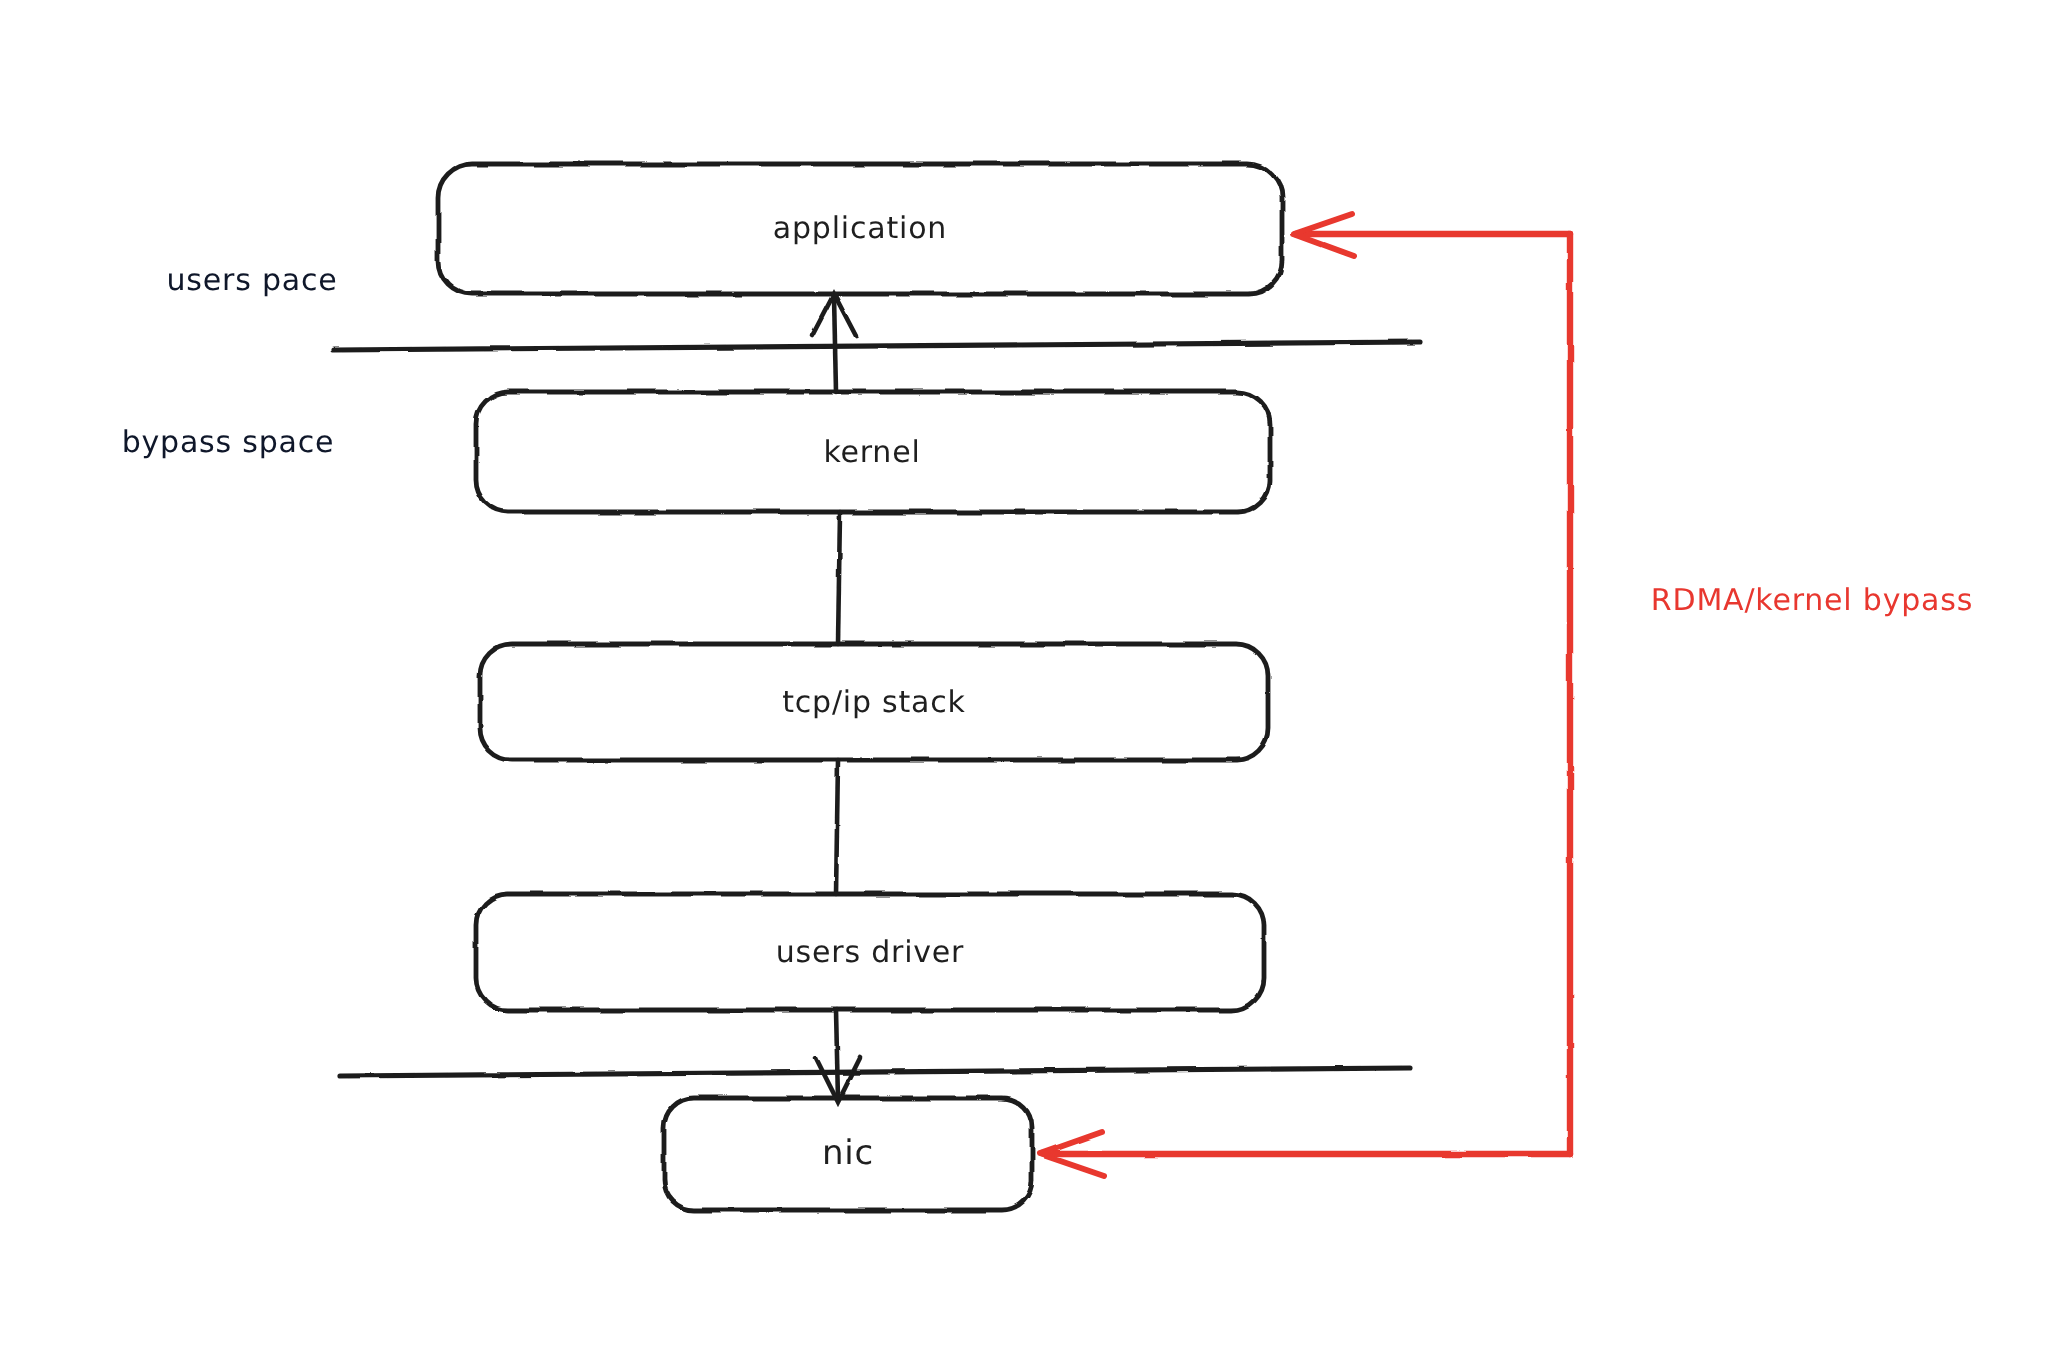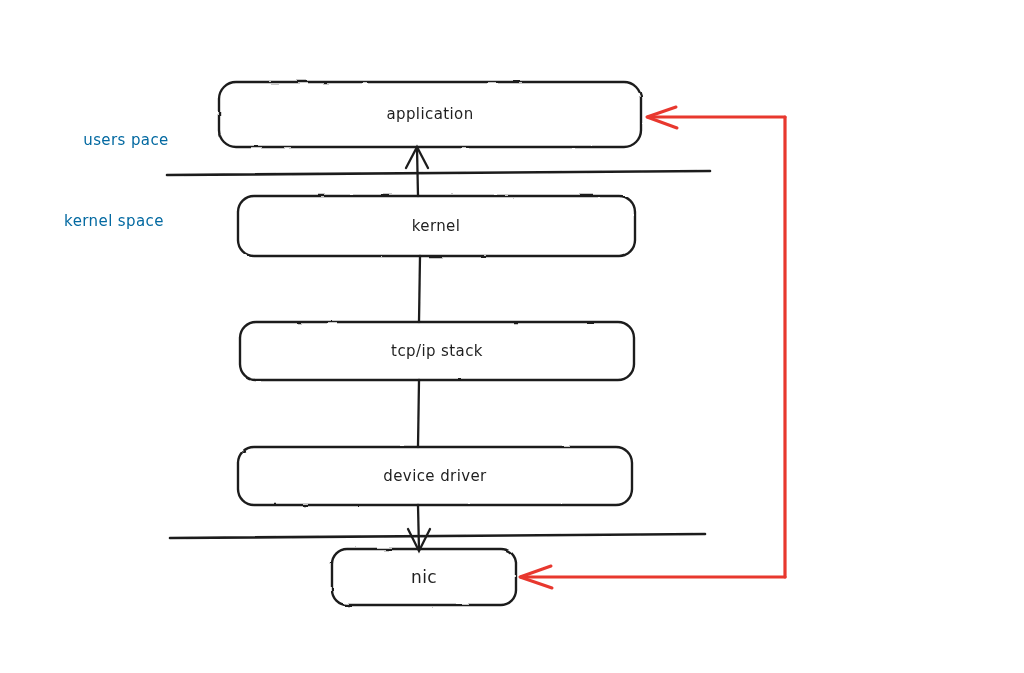--- a/index.html
+++ b/index.html
@@ -31,21 +31,21 @@
     color: #1f1f1f;
     font-family: "DejaVu Sans", sans-serif;
     font-size: 15px;
     letter-spacing: 0.4px;
     white-space: nowrap;
     transform: translate(-50%, -50%);
     pointer-events: none;
   }
   .side-label {
     position: absolute;
-    color: #0369a1;
+    color: #0f172a;
     font-family: "DejaVu Sans", sans-serif;
     font-size: 15px;
     letter-spacing: 0.4px;
     white-space: nowrap;
     transform: translate(-50%, -50%);
   }
   .annotation-label {
     position: absolute;
     font-family: "DejaVu Sans", sans-serif;
     font-size: 15px;
@@ -111,20 +111,21 @@
     </g>
     <g filter="url(#roughen-red)" stroke="#e8372f" stroke-width="3.0" fill="none" stroke-linecap="round" stroke-linejoin="round">
       <path d="M 676 107 L 647 117 L 677 128"></path>
       <path d="M 551 566 L 520 577 L 552 588"></path>
     </g>
   </svg>
 
   <div class="node-label" style="left:430px; top:114px;">application</div>
   <div class="node-label" style="left:436px; top:226px;">kernel</div>
   <div class="node-label" style="left:437px; top:351px;text-align:center;">tcp/ip stack</div>
-  <div class="node-label" style="left:435px; top:476px;">device driver</div>
+  <div class="node-label" style="left:435px; top:476px;">users driver</div>
   <div class="node-label" style="left:424px; top:577px; font-size:17px;">nic</div>
 
   <div class="side-label" style="left:126px; top:140px;">users pace</div>
-  <div class="side-label" style="left:114px; top:221px;">kernel space</div>
+  <div class="side-label" style="left:114px; top:221px;">bypass space</div>
 
+  <div class="annotation-label" style="left:906px; top:300px; color:#e8372f;">RDMA/kernel bypass</div>
 
 </div>
 
 </body></html>

